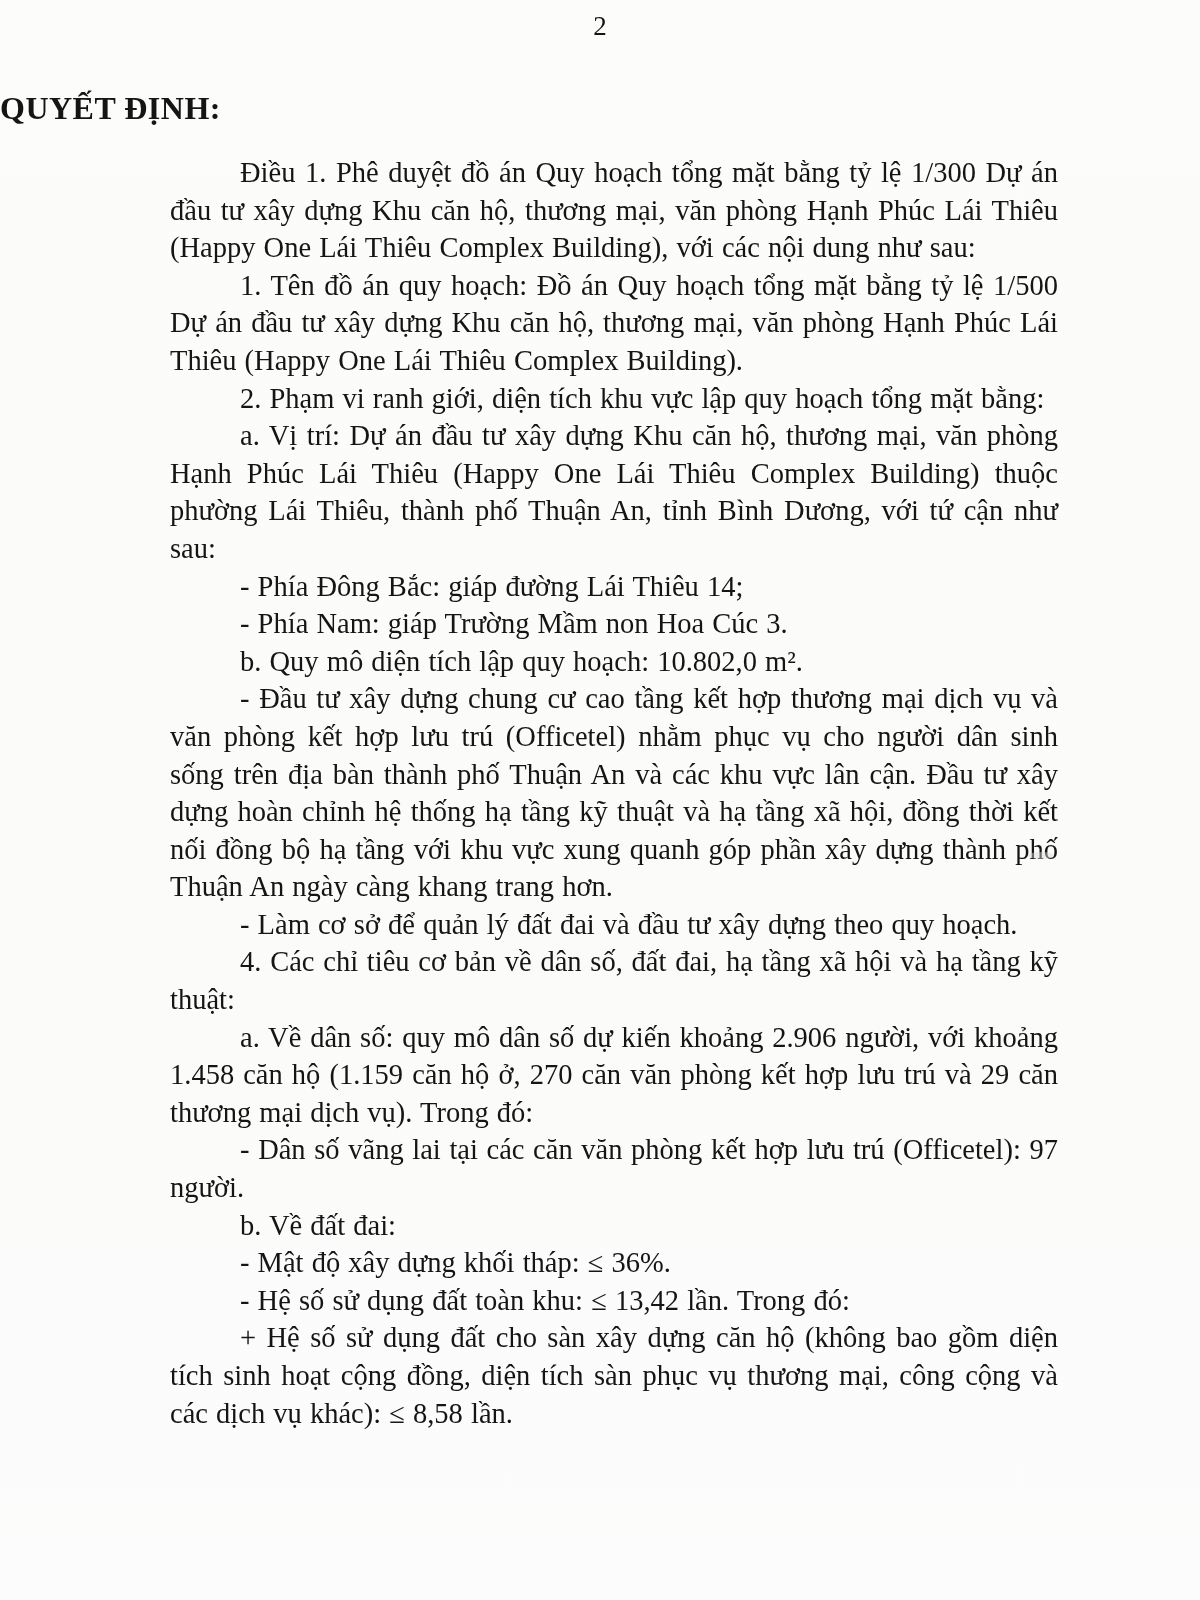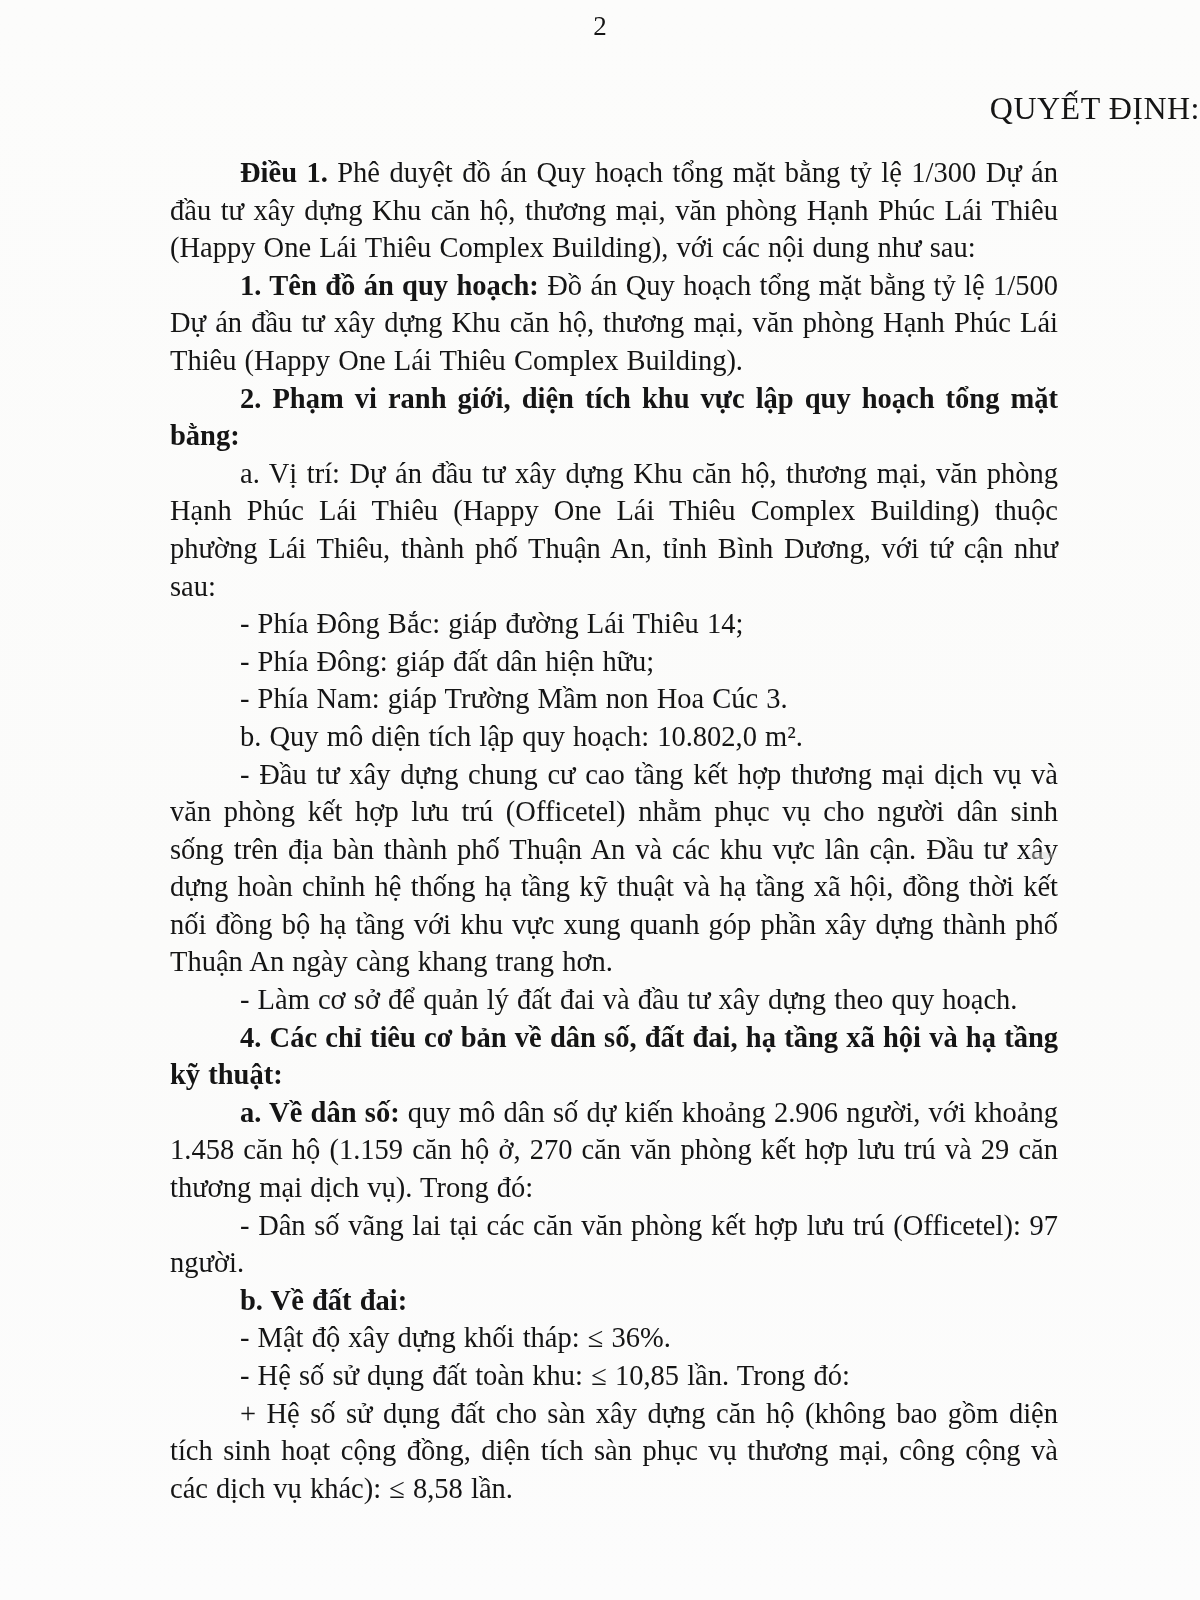--- a/index.html
+++ b/index.html
@@ -21,40 +21,40 @@
     background: linear-gradient(180deg, #fcfcfb 0%, #fbfbfa 60%, #fcfcfc 100%);
   }
   .page-number {
     padding-top: 10px;
     text-align: center;
     font-size: 27px;
     line-height: 32px;
   }
   .doc-title {
     margin: 48px 0 0 0;
-    text-align: right;
+    text-align: left;
     font-size: 32px;
-    font-weight: normal;
+    font-weight: bold;
     letter-spacing: 0.5px;
     line-height: 36px;
   }
   .body-text {
     margin: 28px 0 0 170px;
     width: 888px;
   }
   .para {
     margin: 0;
     font-size: 28.5px;
     line-height: 37.6px;
     text-align: justify;
     text-indent: 70px;
     word-spacing: 1px;
   }
   .para .lead {
-    font-weight: bold;
+    font-weight: normal;
     margin-top: 32px;
   }
   
   .smudge {
     position: absolute;
     background: #d9d9d6;
     opacity: 0.45;
     border-radius: 50%;
   }
   .smudge-1 { left: 1028px; top: 852px; width: 26px; height: 7px; }
@@ -68,27 +68,26 @@
   <div class="page-number">2</div>
 
   <h1 class="doc-title">QUYẾT ĐỊNH:</h1>
 
   <div class="body-text">
     <p class="para"><b class="lead">Điều 1.</b><span> Phê duyệt đồ án Quy hoạch tổng mặt bằng tỷ lệ 1/300 Dự án đầu tư xây dựng Khu căn hộ, thương mại, văn phòng Hạnh Phúc Lái Thiêu (Happy One Lái Thiêu Complex Building), với các nội dung như sau:</span></p>
     <p class="para"><b class="lead">1. Tên đồ án quy hoạch:</b><span> Đồ án Quy hoạch tổng mặt bằng tỷ lệ 1/500 Dự án đầu tư xây dựng Khu căn hộ, thương mại, văn phòng Hạnh Phúc Lái Thiêu (Happy One Lái Thiêu Complex Building).</span></p>
     <p class="para"><b class="lead">2. Phạm vi ranh giới, diện tích khu vực lập quy hoạch tổng mặt bằng:</b><span></span></p>
     <p class="para"><b class="lead"></b><span>a. Vị trí: Dự án đầu tư xây dựng Khu căn hộ, thương mại, văn phòng Hạnh Phúc Lái Thiêu (Happy One Lái Thiêu Complex Building) thuộc phường Lái Thiêu, thành phố Thuận An, tỉnh Bình Dương, với tứ cận như sau:</span></p>
     <p class="para"><b class="lead"></b><span>- Phía Đông Bắc: giáp đường Lái Thiêu 14;</span></p>
-    <p class="para"><b class="lead"></b><span>- Phía Đông: giáp đất dân hiện hữu;</span></p>
     <p class="para"><b class="lead"></b><span>- Phía Nam: giáp Trường Mầm non Hoa Cúc 3.</span></p>
     <p class="para"><b class="lead"></b><span>b. Quy mô diện tích lập quy hoạch: 10.802,0 m².</span></p>
     <p class="para"><b class="lead"></b><span>- Đầu tư xây dựng chung cư cao tầng kết hợp thương mại dịch vụ và văn phòng kết hợp lưu trú (Officetel) nhằm phục vụ cho người dân sinh sống trên địa bàn thành phố Thuận An và các khu vực lân cận. Đầu tư xây dựng hoàn chỉnh hệ thống hạ tầng kỹ thuật và hạ tầng xã hội, đồng thời kết nối đồng bộ hạ tầng với khu vực xung quanh góp phần xây dựng thành phố Thuận An ngày càng khang trang hơn.</span></p>
     <p class="para"><b class="lead"></b><span>- Làm cơ sở để quản lý đất đai và đầu tư xây dựng theo quy hoạch.</span></p>
     <p class="para"><b class="lead">4. Các chỉ tiêu cơ bản về dân số, đất đai, hạ tầng xã hội và hạ tầng kỹ thuật:</b><span></span></p>
     <p class="para"><b class="lead">a. Về dân số:</b><span> quy mô dân số dự kiến khoảng 2.906 người, với khoảng 1.458 căn hộ (1.159 căn hộ ở, 270 căn văn phòng kết hợp lưu trú và 29 căn thương mại dịch vụ). Trong đó:</span></p>
     <p class="para"><b class="lead"></b><span>- Dân số vãng lai tại các căn văn phòng kết hợp lưu trú (Officetel): 97 người.</span></p>
     <p class="para"><b class="lead">b. Về đất đai:</b><span></span></p>
     <p class="para"><b class="lead"></b><span>- Mật độ xây dựng khối tháp: ≤ 36%.</span></p>
-    <p class="para"><b class="lead"></b><span>- Hệ số sử dụng đất toàn khu: ≤ 10,85 lần. Trong đó:</span></p>
+    <p class="para"><b class="lead"></b><span>- Hệ số sử dụng đất toàn khu: ≤ 13,42 lần. Trong đó:</span></p>
     <p class="para"><b class="lead"></b><span>+ Hệ số sử dụng đất cho sàn xây dựng căn hộ (không bao gồm diện tích sinh hoạt cộng đồng, diện tích sàn phục vụ thương mại, công cộng và các dịch vụ khác): ≤ 8,58 lần.</span></p>
 
   </div>
 </div>
 
 </body></html>

